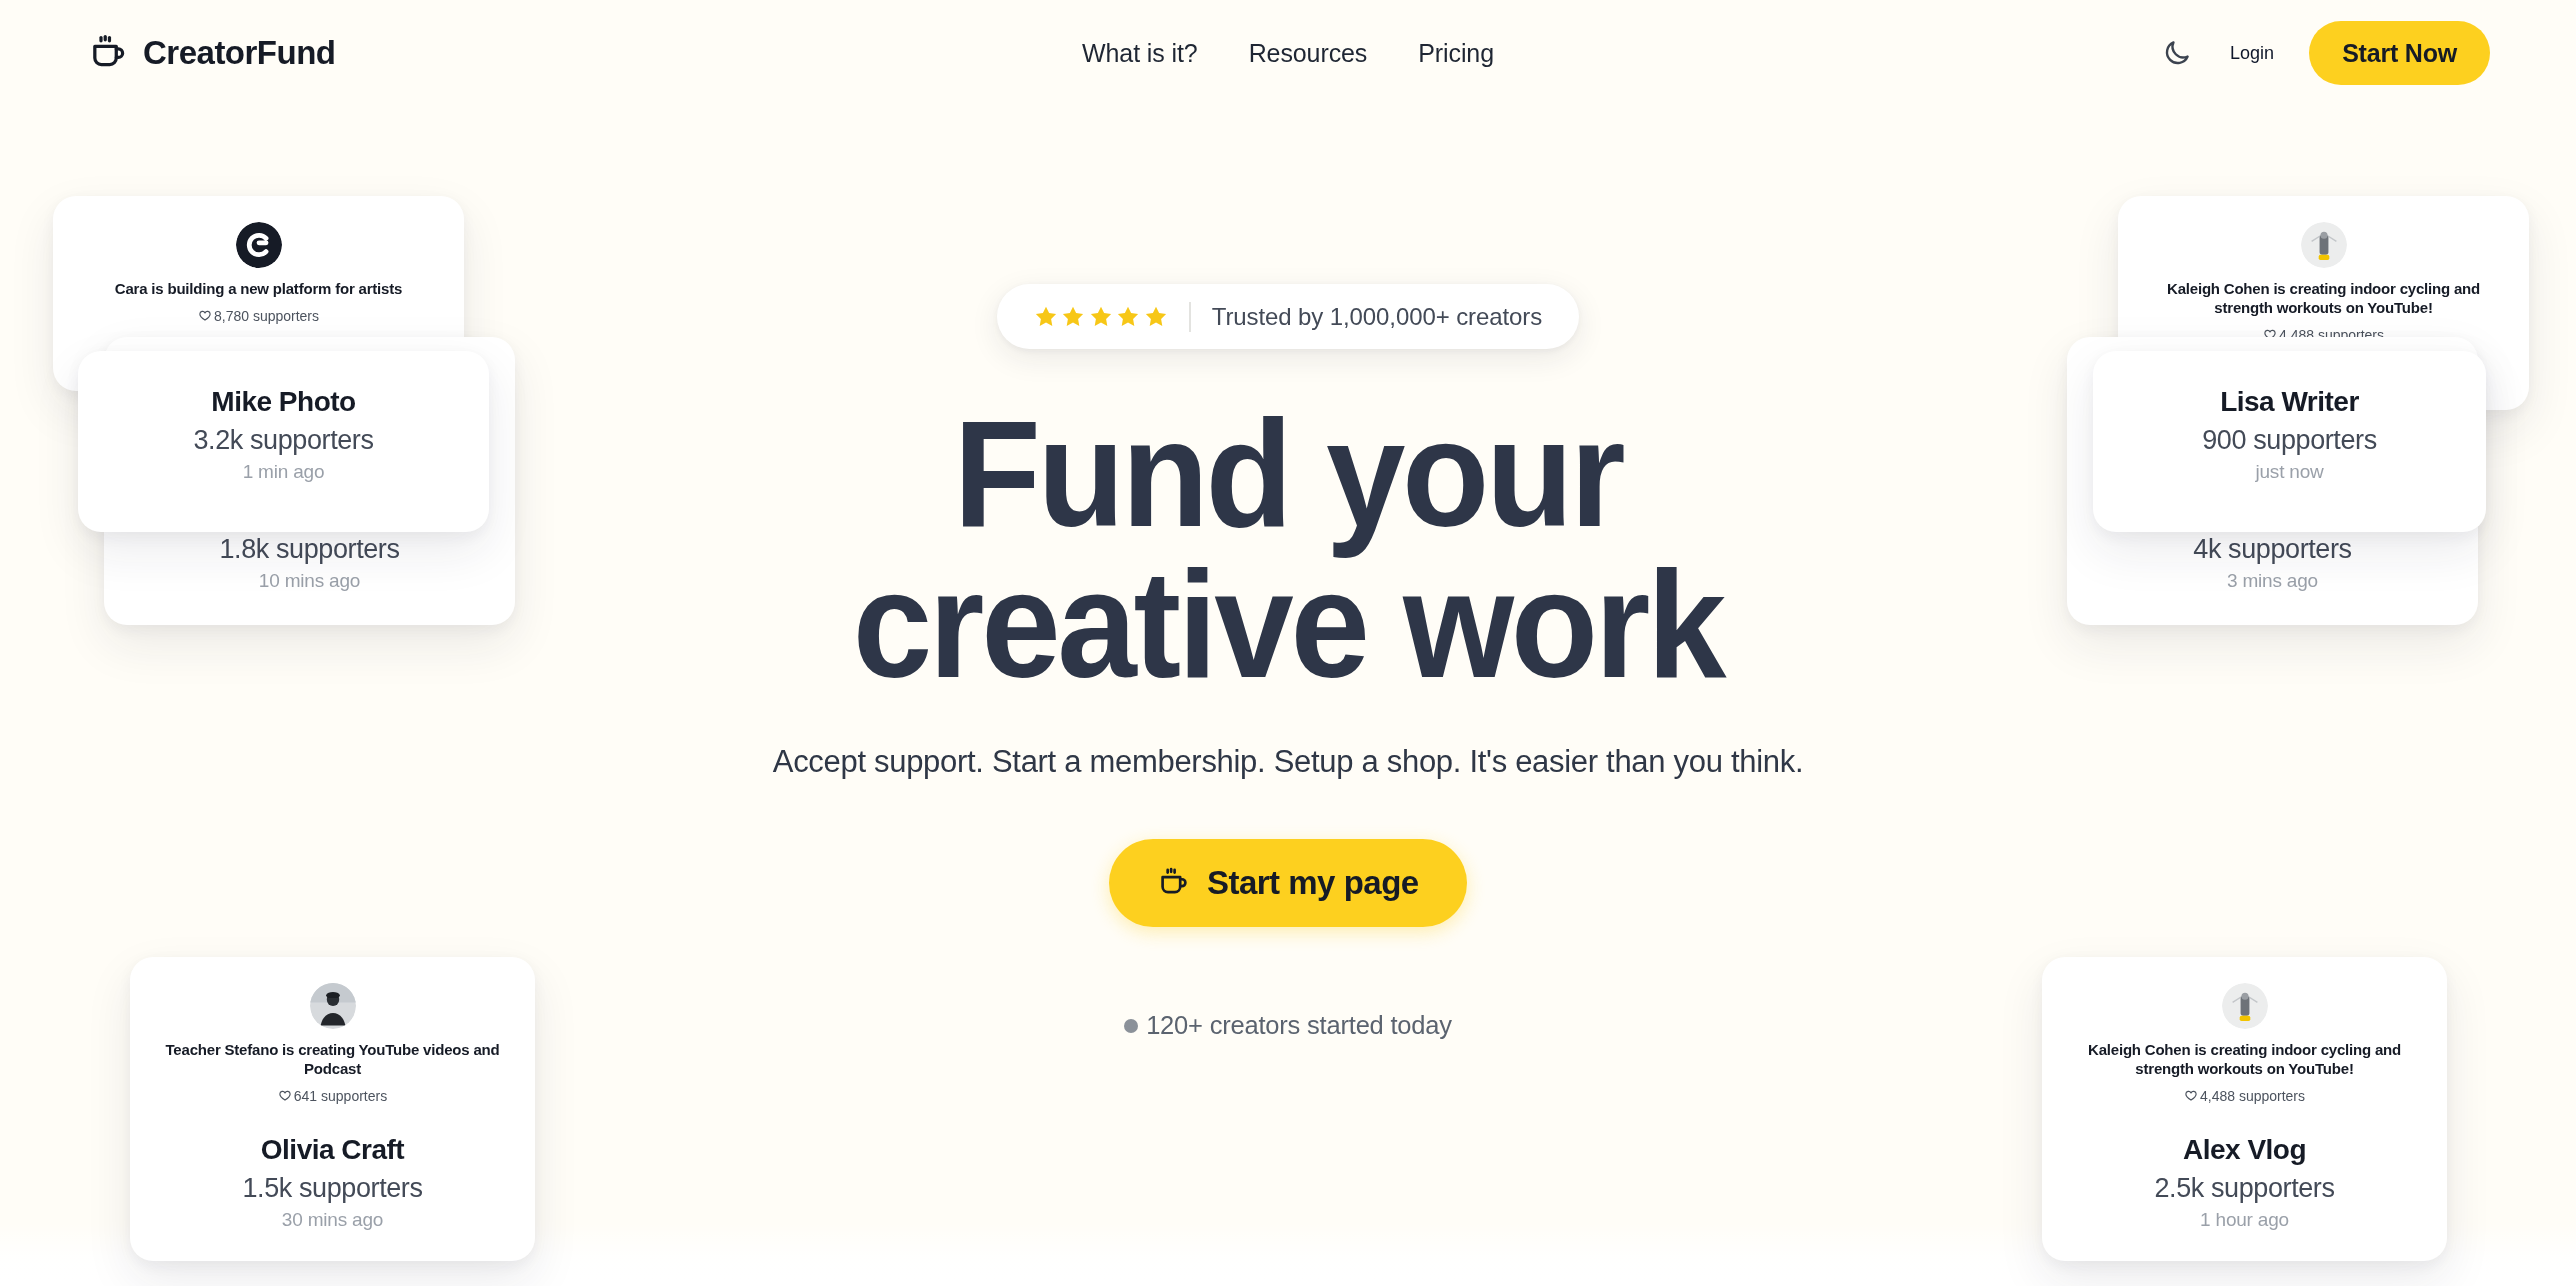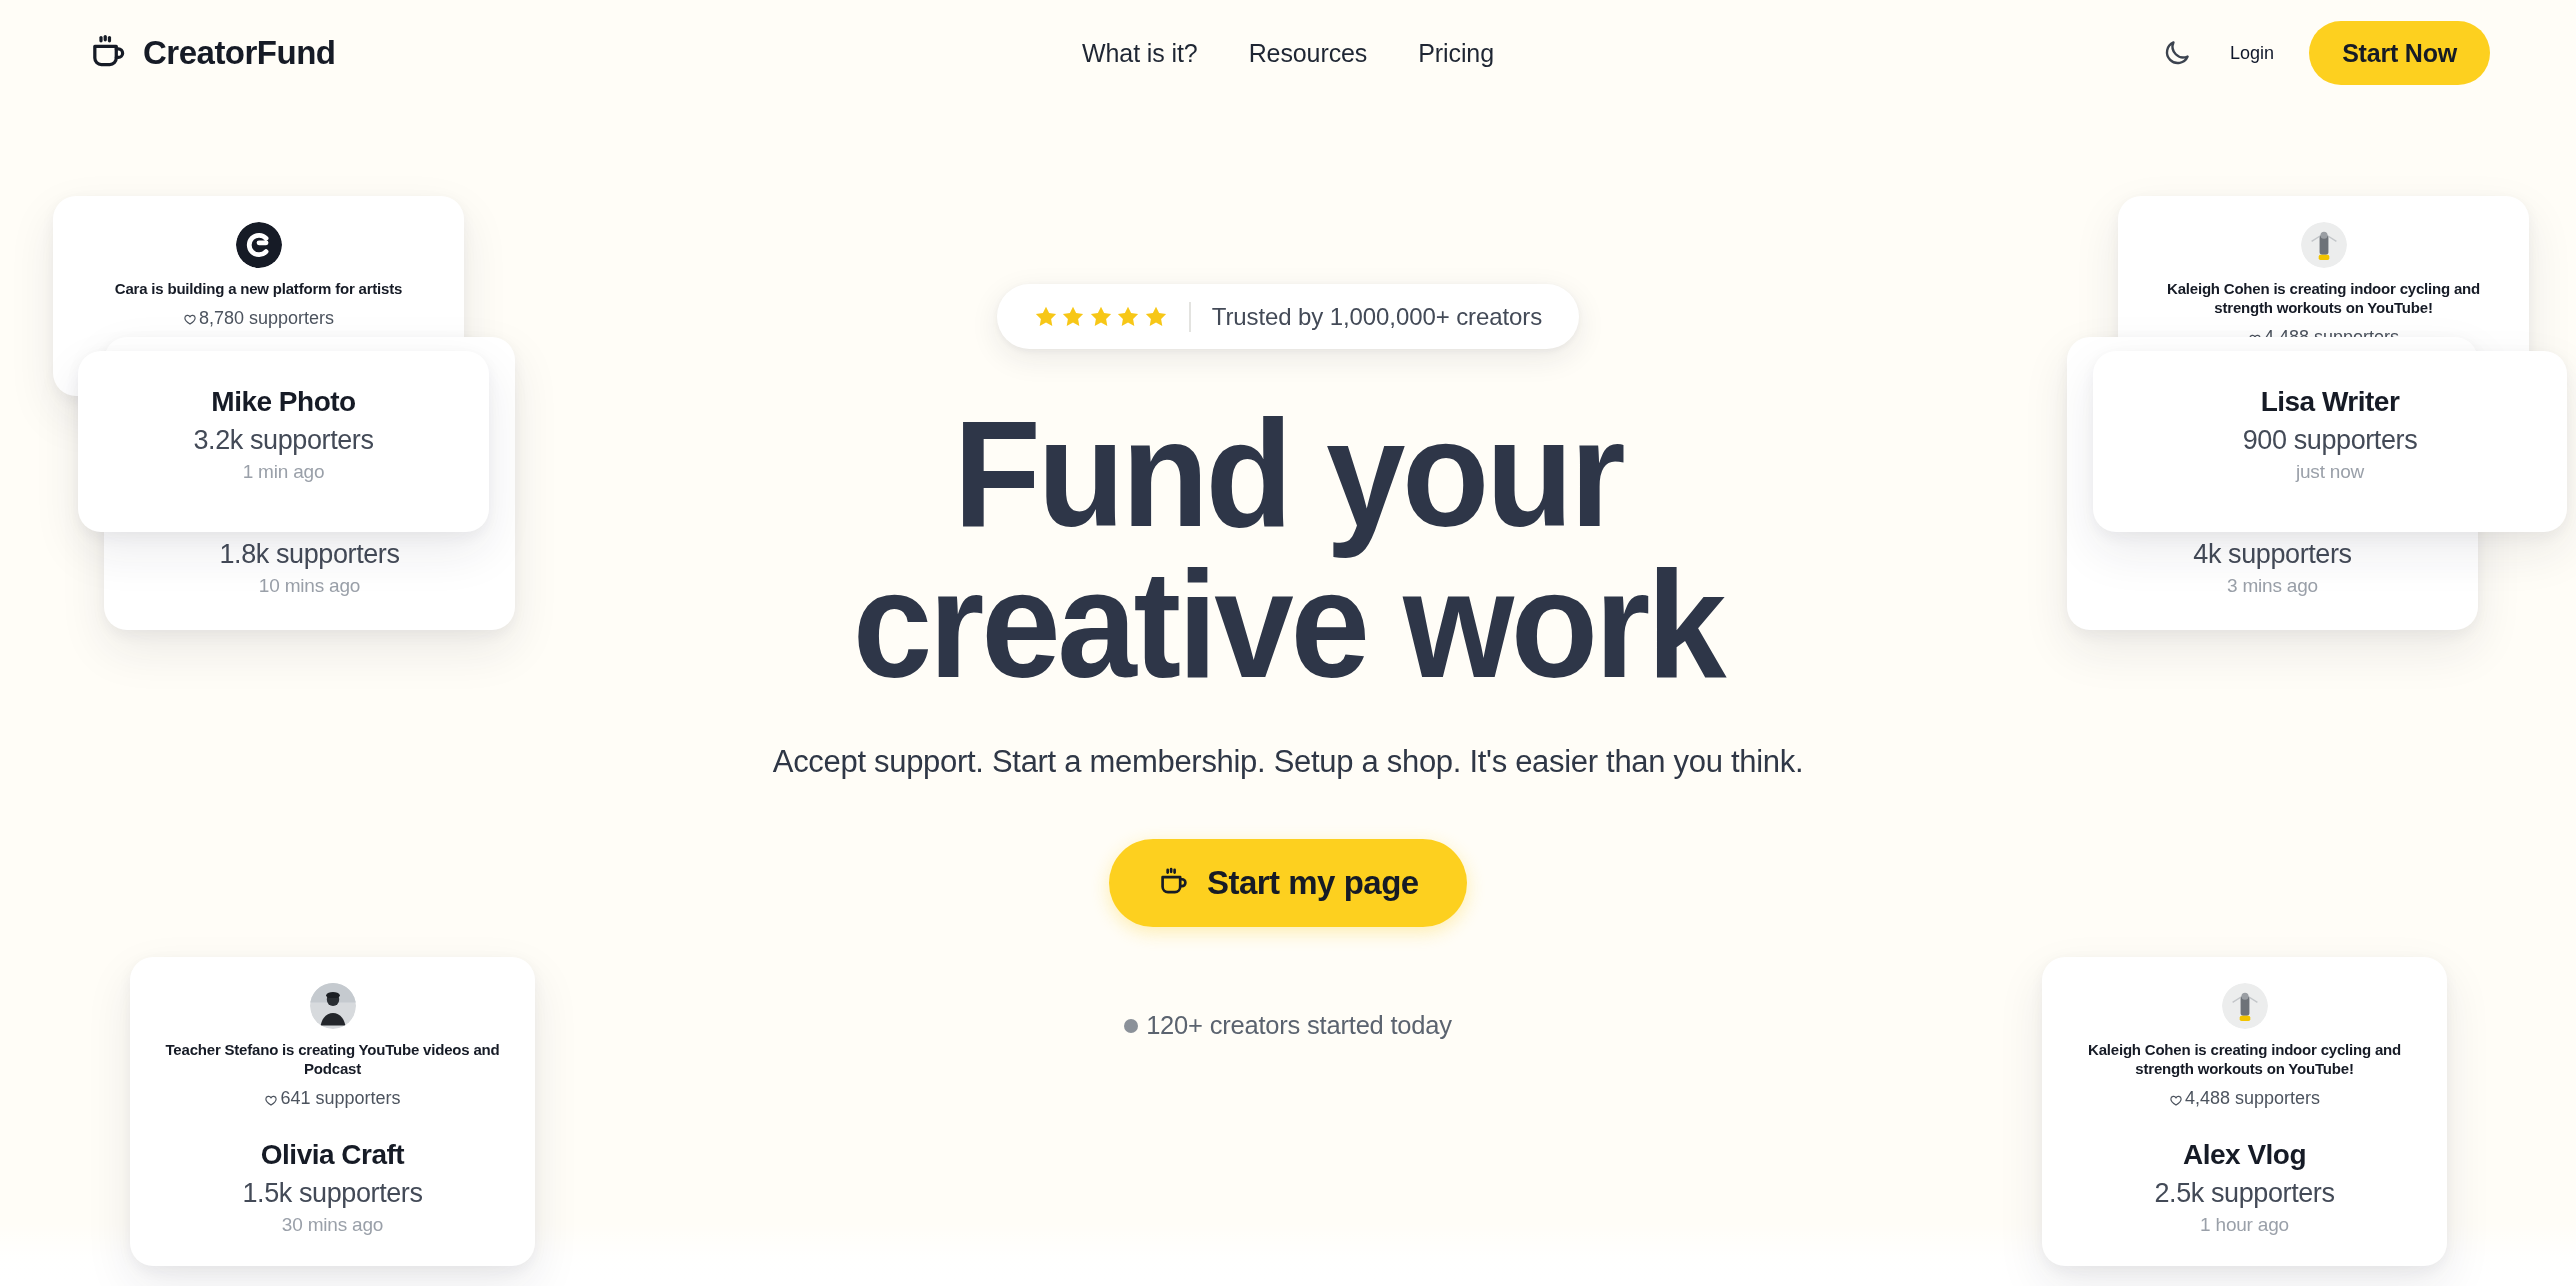--- a/index.html
+++ b/index.html
@@ -266,21 +266,21 @@
     font-weight: bold;
     color: #161b26;
     text-align: center;
     letter-spacing: -0.2px;
   }
   .preview-supporters {
     margin-top: 9.7px;
     display: flex;
     align-items: center;
     gap: 2px;
-    font-size: 18px;
+    font-size: 14px;
     color: #4c535e;
     white-space: nowrap;
   }
   .preview-supporters .heart { width: 14px; height: 14px; display: block; color: #4c535e; flex: none; }
 
   .card-name {
     margin-top: 30px;
     font-size: 28px;
     font-weight: bold;
     color: #161b26;
@@ -301,21 +301,21 @@
     letter-spacing: -0.2px;
     white-space: nowrap;
   }
 
   
   #card-mike-photo   { left: 78px;  top: 351px;  width: 411px; z-index: 13; }
   #card-emma-podcast { left: 104px; top: 337px;  width: 411px; z-index: 12; }
   #card-cara-back    { left: 53px;  top: 196px;  width: 411px; z-index: 11; }
 
   
-  #card-lisa-writer  { left: 2093px; top: 351px; width: 474px; z-index: 13; }
+  #card-lisa-writer  { left: 2093px; top: 351px; width: 393px; z-index: 13; }
   #card-tom-music    { left: 2067px; top: 337px; width: 411px; z-index: 12; }
   #card-kaleigh-back { left: 2118px; top: 196px; width: 411px; z-index: 11; }
 
   
   #card-olivia-craft { left: 130px;  top: 957px; width: 405px; z-index: 14; }
   #card-alex-vlog    { left: 2042px; top: 957px; width: 405px; z-index: 14; }
   .card.is-back { padding-bottom: 67px; }
 
   
   .card.is-mid { padding-bottom: 33px; }

